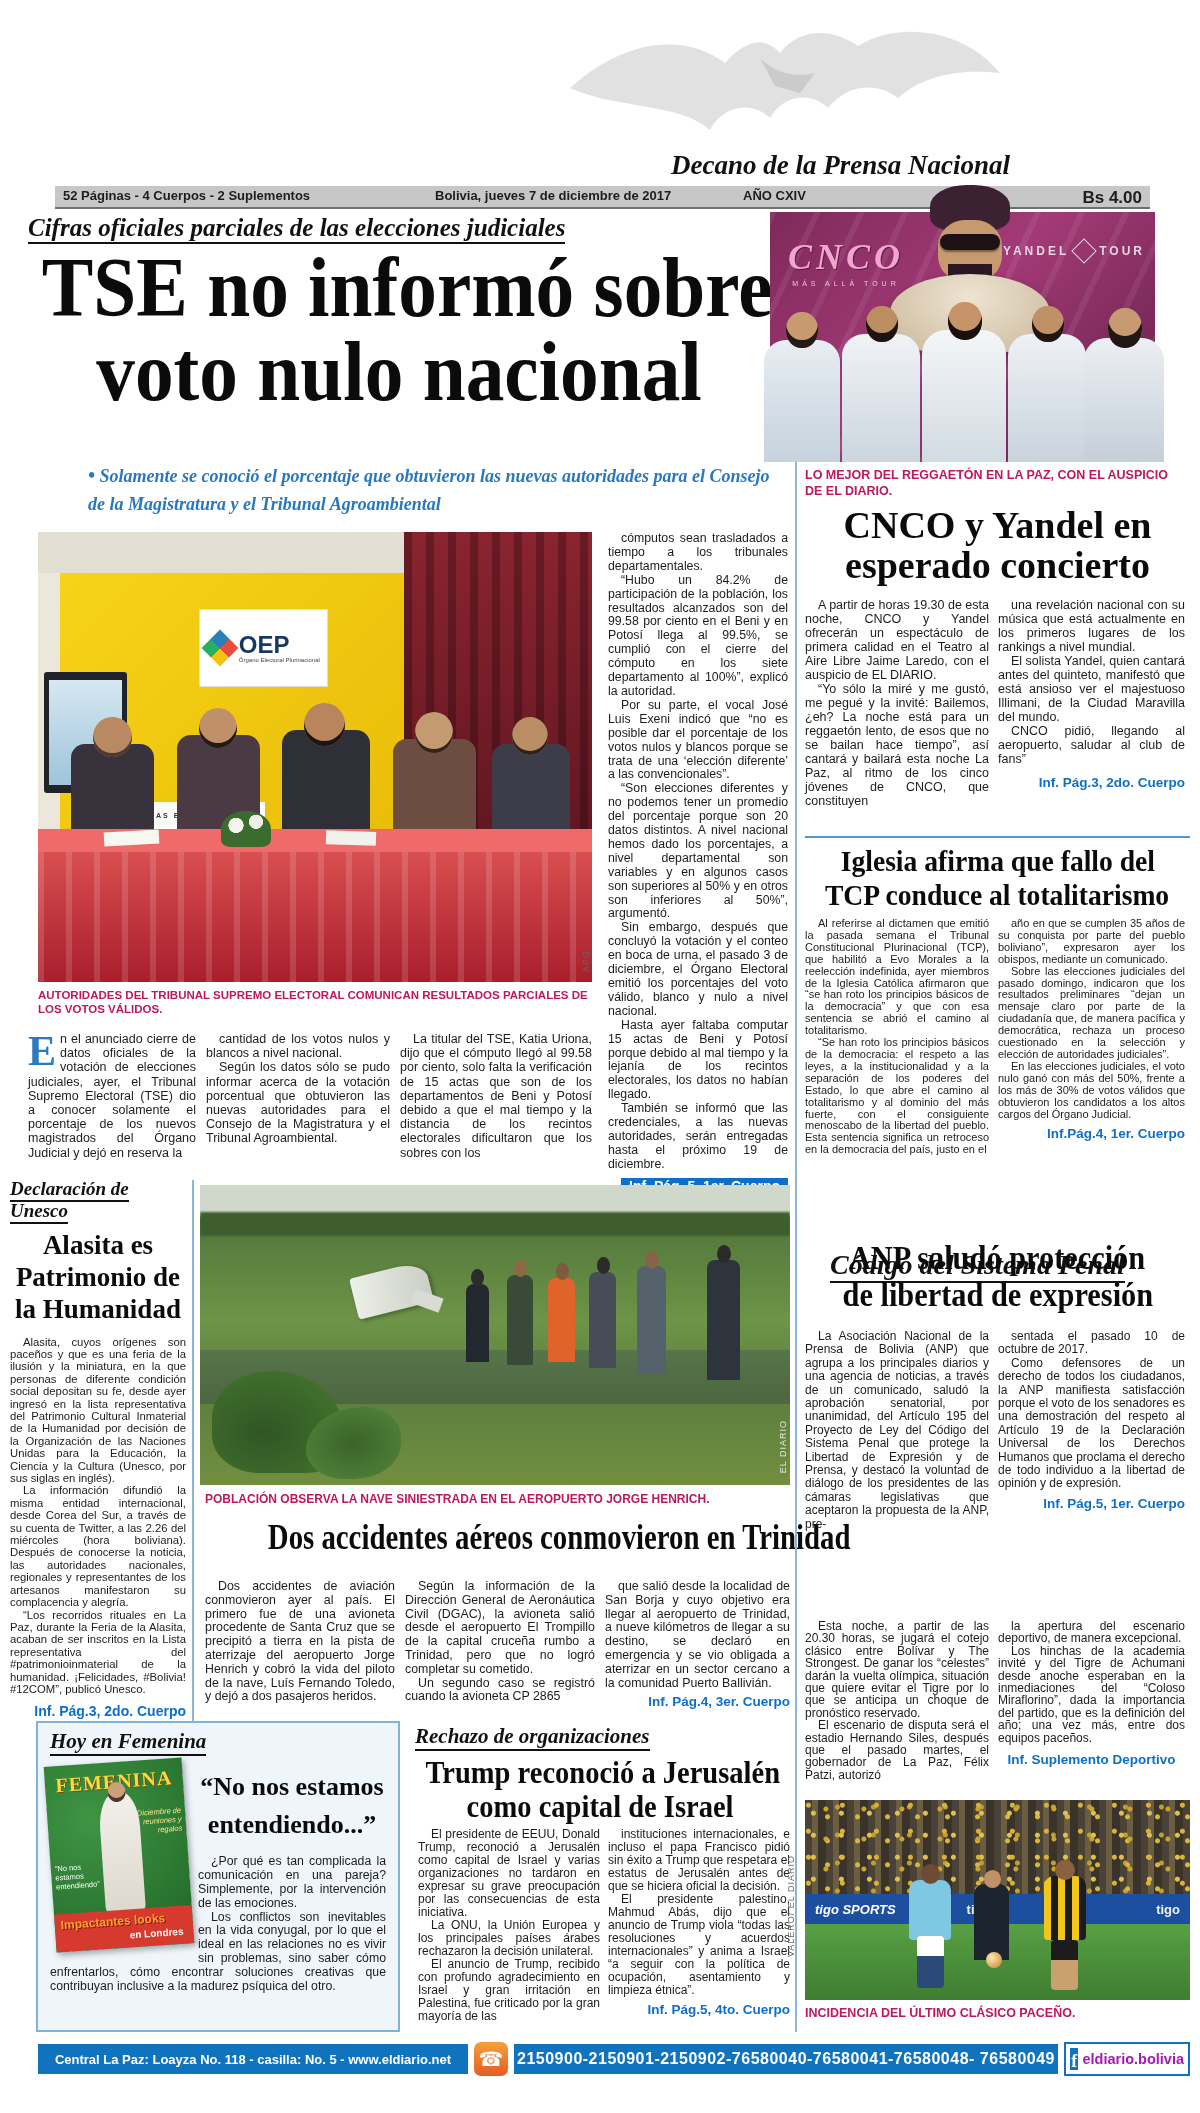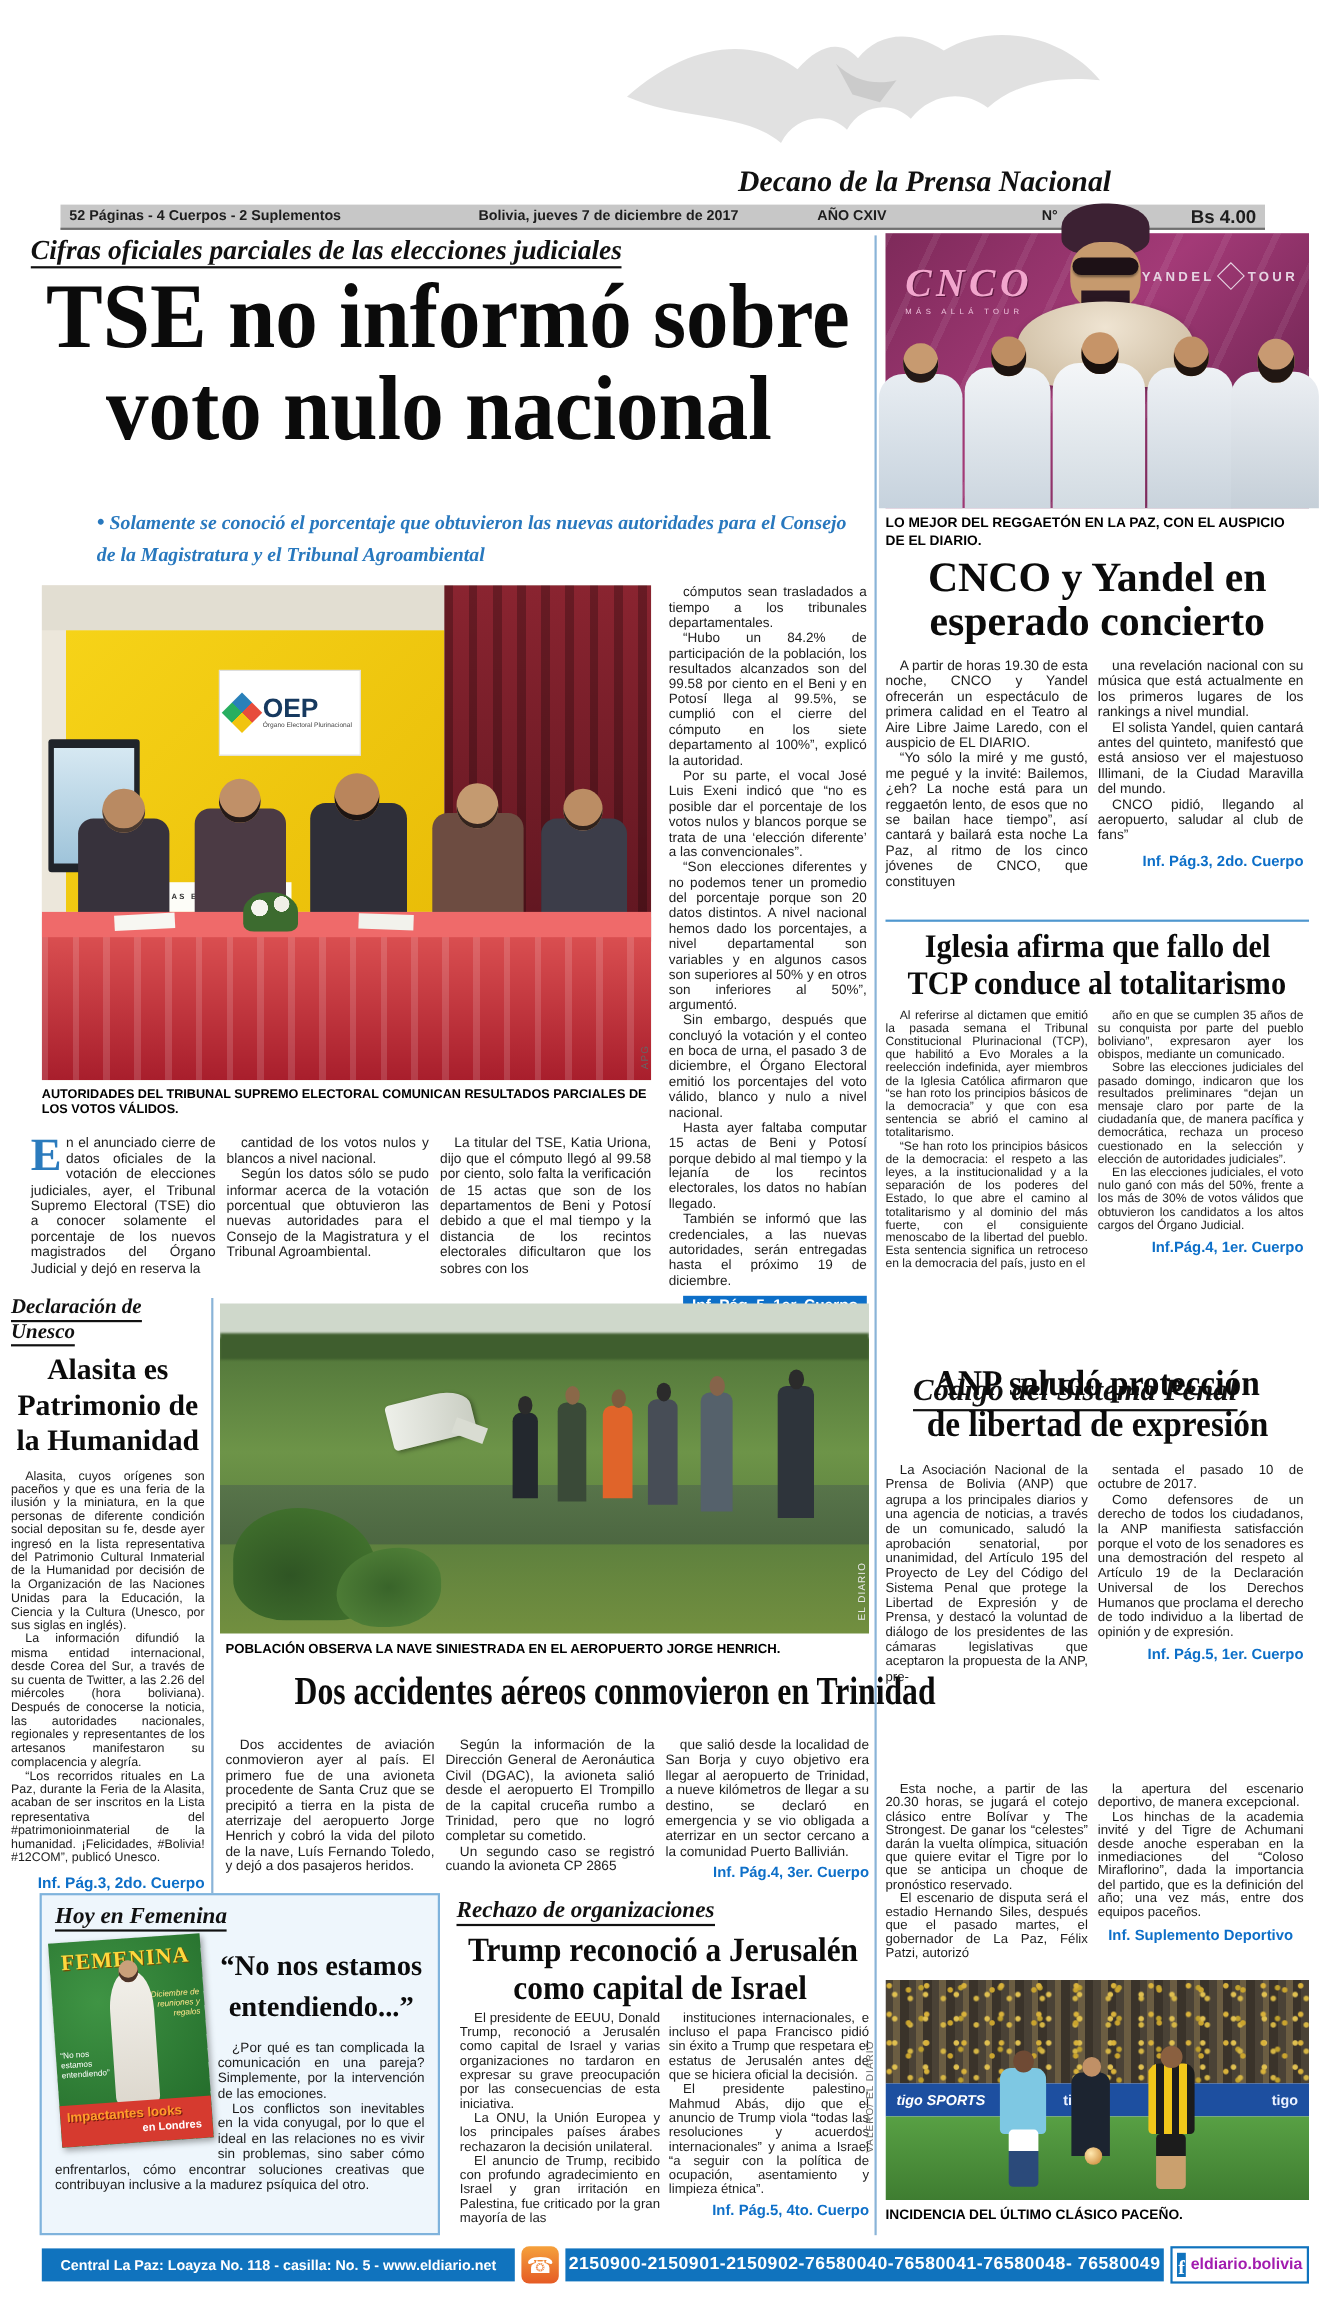--- a/index.html
+++ b/index.html
@@ -16,21 +16,21 @@
   .infobar span{position:absolute;top:2px;font-weight:bold;font-size:13px;color:#1d1d1d;white-space:nowrap;}
   
   .kicker{font-family:"Liberation Serif",serif;font-style:italic;font-weight:bold;color:#111;}
   .kicker .u{border-bottom:2px solid #111;padding-bottom:1px;}
   .hl{font-family:"Liberation Serif",serif;font-weight:bold;color:#0b0b0b;text-align:center;}
   .hl-line{white-space:nowrap;}
   .sqz{display:inline-block;transform:scaleX(.92);transform-origin:center top;white-space:nowrap;}
   .sqz8{display:inline-block;transform:scaleX(.8);transform-origin:center top;white-space:nowrap;}
   
   .bp{margin:0;text-indent:13px;text-align:justify;}
-  .caption{font-weight:bold;color:#000000;line-height:1.25;}
+  .caption{font-weight:bold;color:#be185d;line-height:1.25;}
   .inf-link{color:#0d6fc8;font-weight:bold;text-align:right;}
   .inf-box{display:inline-block;background:#0d6fc8;color:#fff;font-weight:bold;padding:2px 8px 3px 8px;}
   .vrule{background:#8ab4d8;width:2px;}
   .hrule{background:#4f97cf;height:2px;}
   .vcred{position:absolute;writing-mode:vertical-rl;transform:rotate(180deg);font-size:9px;color:#666;
          letter-spacing:1px;white-space:nowrap;}
   .dropcap{float:left;font-family:"Liberation Serif",serif;font-weight:bold;font-size:42px;line-height:.85;
            color:#2b7bbd;margin:2px 4px 0 0;}
   
   .photo{overflow:hidden;position:absolute;}
@@ -226,21 +226,21 @@
     <p class="bp">El anuncio de Trump, recibido con profundo agradecimiento en Israel y gran irritación en Palestina, fue criticado por la gran mayoría de las</p>
   </div>
   <div class="abs" style="left:608px;top:1828px;width:182px;font-size:12px;line-height:13px;">
     <p class="bp">instituciones internacionales, e incluso el papa Francisco pidió sin éxito a Trump que respetara el estatus de Jerusalén antes de que se hiciera oficial la decisión.</p>
     <p class="bp">El presidente palestino, Mahmud Abás, dijo que el anuncio de Trump viola “todas las resoluciones y acuerdos internacionales” y anima a Israel “a seguir con la política de ocupación, asentamiento y limpieza étnica”.</p>
     <div class="inf-link" style="font-size:13.5px;margin-top:6px;">Inf. Pág.5, 4to. Cuerpo</div>
   </div>
 
   <div class="abs vrule" style="left:795px;top:214px;height:1818px;"></div>
 
-  <div class="abs" style="left:805px;top:212px;width:385px;height:250px;background:linear-gradient(135deg,#7e2a5a 0%,#a33a77 45%,#5f1f47 100%);">
+  <div class="abs" style="left:770px;top:212px;width:385px;height:250px;background:linear-gradient(135deg,#7e2a5a 0%,#a33a77 45%,#5f1f47 100%);text-align:center;">
     <div class="figure" style="inset:0;background:repeating-linear-gradient(115deg,rgba(255,255,255,.07) 0 6px,transparent 6px 40px);"></div>
 
     <div class="figure" style="left:160px;top:-27px;width:80px;height:46px;background:#3c2133;border-radius:46% 46% 30% 30%;"></div>
     <div class="figure" style="left:168px;top:8px;width:64px;height:62px;background:#c69a6e;border-radius:42%;"></div>
     <div class="figure" style="left:170px;top:22px;width:60px;height:16px;background:#1d1116;border-radius:8px;box-shadow:0 2px 2px rgba(0,0,0,.4);"></div>
     <div class="figure" style="left:178px;top:52px;width:44px;height:22px;background:#2a1722;border-radius:0 0 40% 40%;"></div>
     <div class="figure" style="left:120px;top:62px;width:160px;height:78px;background:radial-gradient(ellipse at 50% 30%,#efe4d2,#c9b79b);border-radius:50% 50% 30% 30%;box-shadow:0 4px 8px rgba(0,0,0,.3);"></div>
 
     <div class="figure" style="left:18px;top:24px;">
       <div style="font-family:'Liberation Serif',serif;font-style:italic;font-weight:bold;font-size:36px;color:#f2a6cd;text-shadow:1px 1px 0 #5e1b42;letter-spacing:4px;">CNCO</div>

